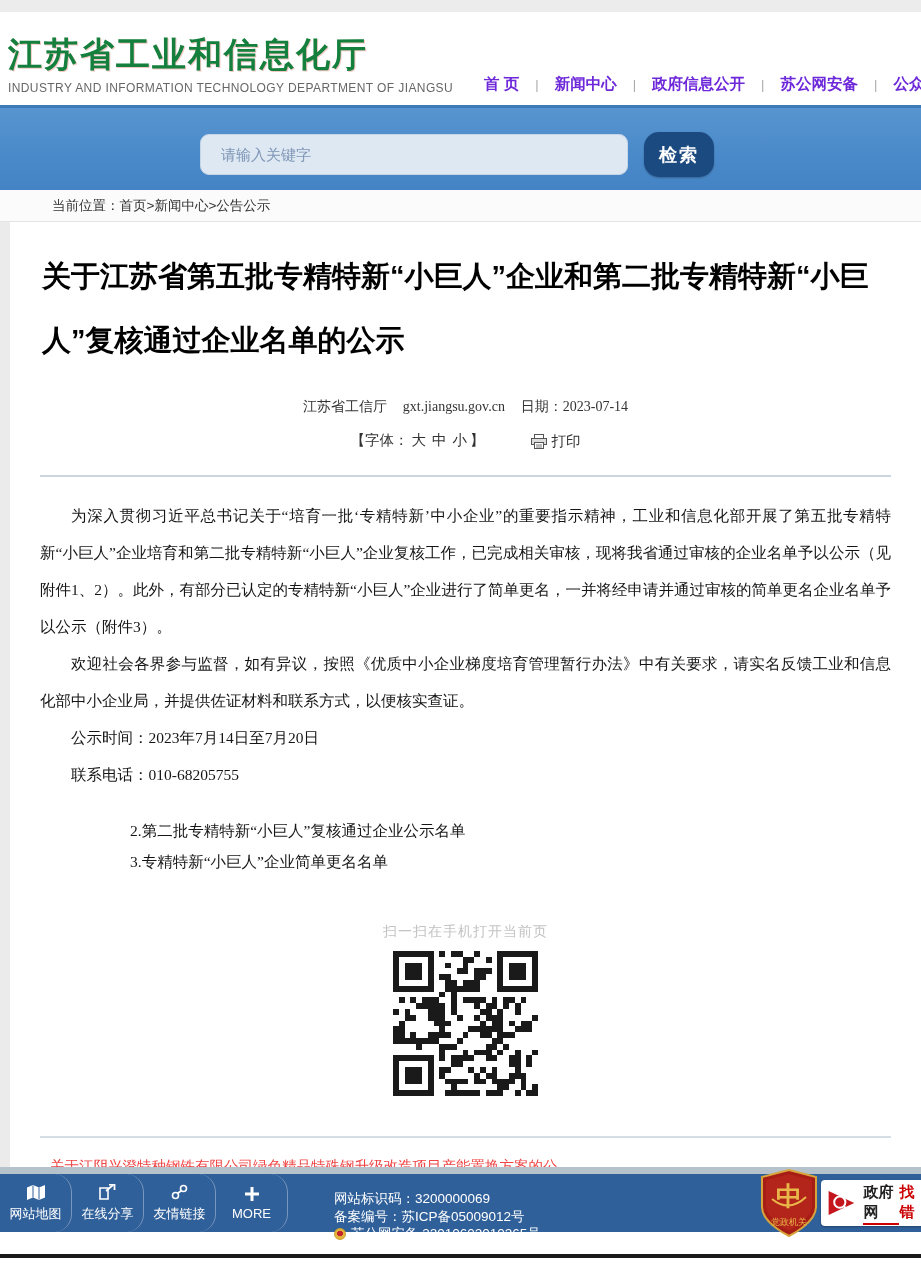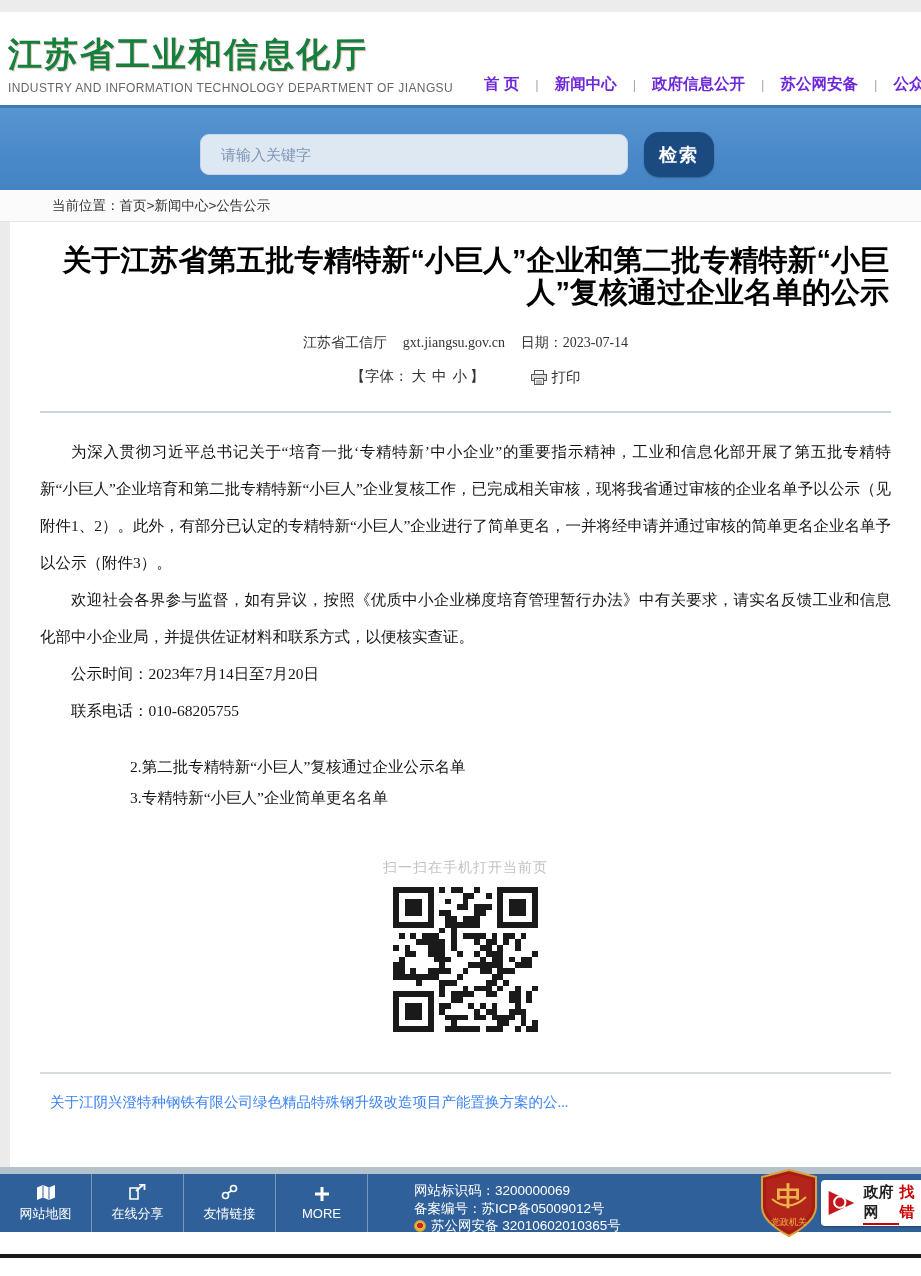--- a/index.html
+++ b/index.html
@@ -37,21 +37,21 @@
 
   
   .breadcrumb-bar { height:32px; line-height:32px; background:#fbfbfb;
                     border-bottom:1px solid #e4e4e4; padding-left:52px;
                     font-size:13.5px; color:#333; }
   .breadcrumb-bar .path { cursor:pointer; }
 
   
   .content-bg { background:#ebebeb; padding-left:10px; }
   .article-card { background:#fff; height:945px; overflow:hidden; }
-  .article-title { padding:22px 32px 0; text-align:right; font-size:29px; line-height:32px;
+  .article-title { padding:22px 32px 0; text-align:left; font-size:29px; line-height:64px;
                    font-weight:bold; color:#000; font-family:"Liberation Sans", sans-serif; }
   .meta-row { margin-top:26px; text-align:center; font-size:14px; color:#333; }
   .meta-row > span { margin:0 6px; }
   .meta-site { font-family:"Liberation Serif", serif; }
   .meta-date { font-family:"Liberation Serif", serif; }
   .tools-row { margin-top:15px; text-align:center; font-size:14.5px; color:#333; }
   .fontsize-widget .opt { cursor:pointer; padding:0 3px; }
   .print-widget { margin-left:42px; cursor:pointer; color:#333; display:inline-flex;
                   align-items:center; gap:5px; vertical-align:middle; }
   .rule { margin:24px 30px 0; border:none; border-top:2px solid #ccd6df; }
@@ -63,32 +63,32 @@
   .attach-block p { text-indent:0; }
   .attach-first { padding-left:42px; }
   .attach-item { padding-left:90px; }
   .attach-block a { color:#151515; text-decoration:none; cursor:pointer; }
 
   .qr-wrap { margin-top:46px; text-align:center; }
   .qr-caption { font-size:14px; color:#c3c3c3; letter-spacing:1px; }
   .qr-box { width:145px; height:145px; margin:10px auto 0; }
 
   .related { margin:40px 30px 0; border-top:2px solid #d6dde3; padding:14px 10px 0; }
-  .related a { display:block; font-size:14.5px; color:#3b82f6; line-height:28px;
+  .related a { display:block; font-size:14.5px; color:#ef4444; line-height:28px;
                text-decoration:none; cursor:pointer;font-family:Liberation Serif, serif; }
 
   
   .pre-footer { height:7px; background:#b5c1cb; }
   .site-footer { position:relative; height:58px; background:#30609a; display:flex; color:#fff; }
-  .f-cell { width:92px; height:100%; border-right:1px solid rgba(255,255,255,.35);
+  .f-cell { width:72px; height:100%; border-right:1px solid rgba(255,255,255,.35);
             display:flex; flex-direction:column; align-items:center; justify-content:center;
-            gap:4px; cursor:pointer; }
+            gap:4px; cursor:pointer;border-radius:18px; }
   .f-cell .f-label { font-size:13px; }
   .f-icon { height:17px; display:flex; align-items:center; }
-  .f-info { margin-left:46px; padding-top:8px; font-size:13.5px; line-height:17.5px; }
+  .f-info { margin-left:46px; padding-top:16px; font-size:13.5px; line-height:17.5px; }
   .f-info .row { display:flex; align-items:center; }
   .police-icon { display:inline-block; width:12px; height:12px; border-radius:50%;
                  background:radial-gradient(circle at 50% 45%, #c1272d 0 40%, #e8b33a 41% 100%);
                  margin-right:5px; border:1px solid #caa22f; }
   .shield-badge { position:absolute; right:103px; top:-5px; width:58px; height:68px; cursor:pointer; }
   .finder-box { position:absolute; right:-12px; top:6px; width:112px; height:46px; background:#fff;
                 border-radius:4px; box-shadow:0 1px 2px rgba(0,0,0,.3); display:flex;
                 align-items:center; padding-left:6px; gap:6px; cursor:pointer; }
   .finder-text { display:flex; flex-direction:row; line-height:20px; }
   .finder-l1 { font-size:15px; font-weight:bold; color:#222;

